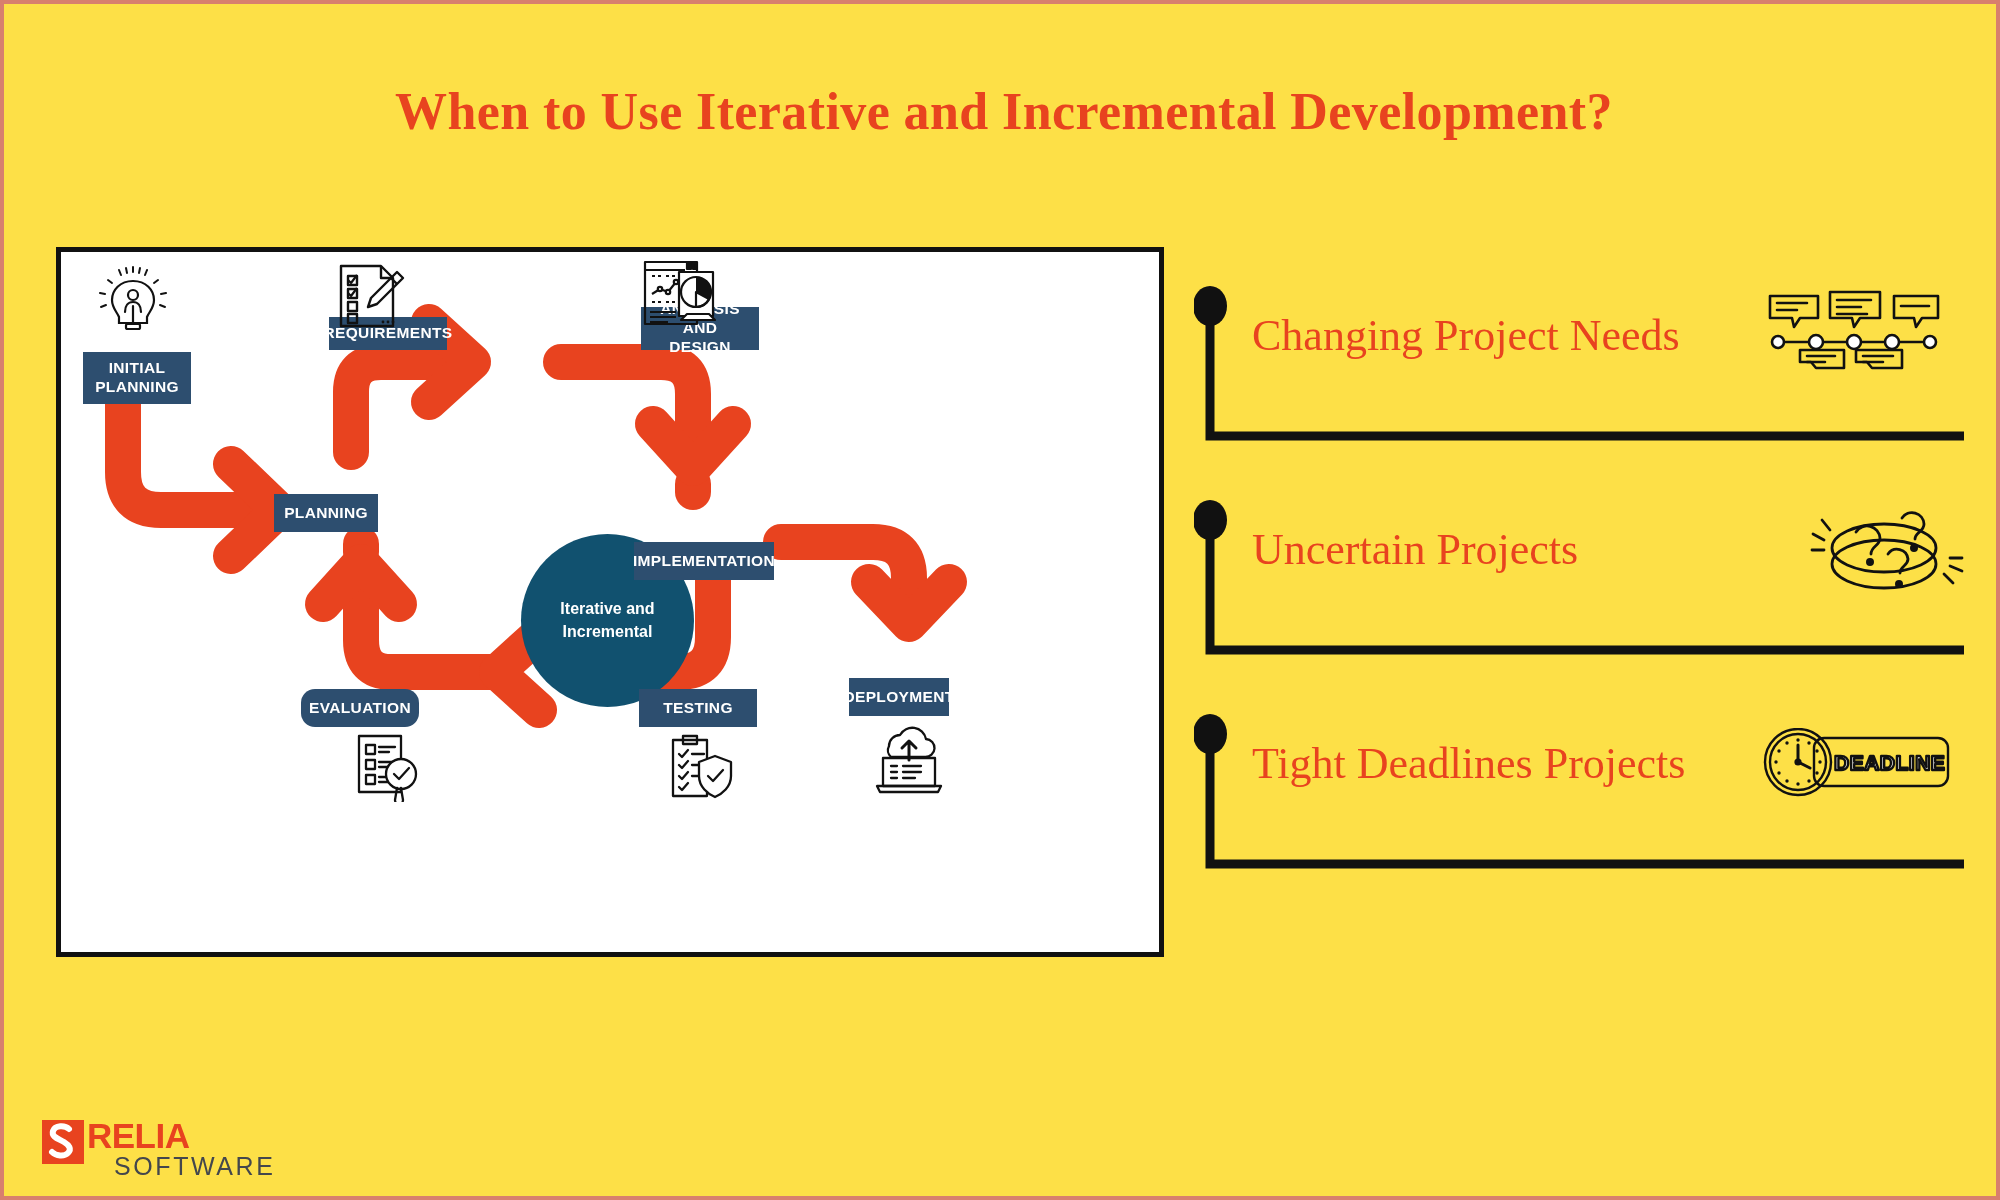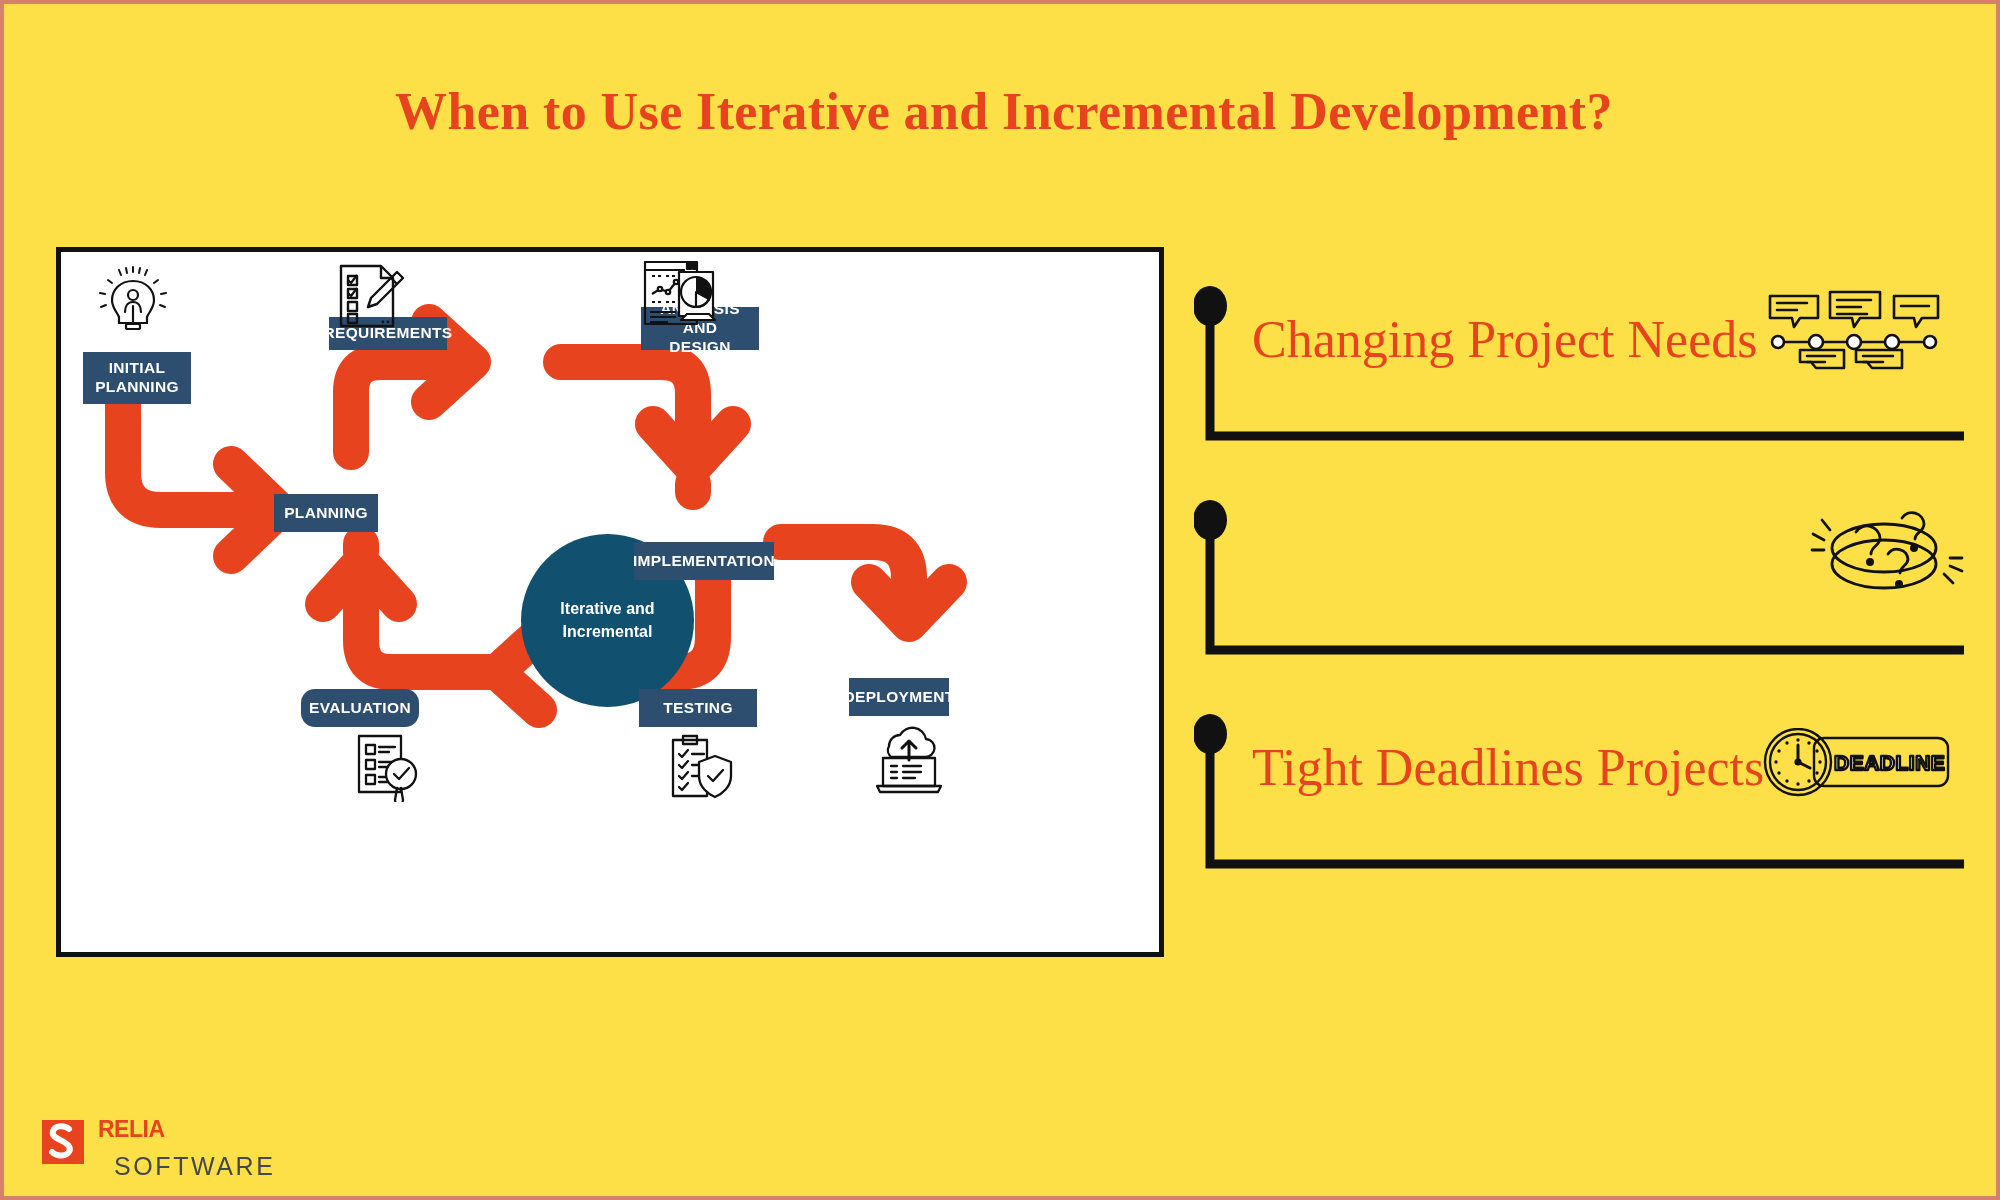--- a/index.html
+++ b/index.html
@@ -112,21 +112,21 @@
   .row-bracket {
     position: absolute;
     left: 0; top: 0;
     width: 770px; height: 160px;
   }
   .row-label {
     position: absolute;
     left: 58px;
     top: 26px;
     font-family: "Liberation Serif", serif;
-    font-size: 52px;
+    font-size: 44px;
     color: #e8431f;
     white-space: nowrap;
   }
   .row-icon {
     position: absolute;
     top: 6px;
   }
   .row-icon svg { display: block; }
 
   
@@ -136,24 +136,24 @@
     width: 270px; height: 62px;
   }
   #logo-mark {
     position: absolute;
     left: 0; top: 4px;
     width: 42px; height: 44px;
     background: #e8431f;
   }
   #logo-relia {
     position: absolute;
-    left: 56px; top: 0px;
+    left: 45px; top: 0px;
     font-family: "Liberation Sans", sans-serif;
     font-weight: bold;
-    font-size: 23px;
+    font-size: 35px;
     letter-spacing: -0.5px;
     color: #e8431f;
   }
   #logo-software {
     position: absolute;
     left: 72px; top: 36px;
     font-family: "Liberation Sans", sans-serif;
     font-weight: normal;
     font-size: 25px;
     letter-spacing: 2.6px;
@@ -391,20 +391,21 @@
           </g>
         </svg>
       </div>
     </div>
 
     <div class="list-row" style="top:214px;">
       <svg class="row-bracket" viewBox="0 0 770 160">
         <path d="M16 28 L16 152 L770 152" fill="none" stroke="#111111" stroke-width="9"></path>
         <ellipse cx="16" cy="22" rx="17" ry="20" fill="#111111"></ellipse>
       </svg>
+      <div class="row-label">Uncertain Projects</div>
       <div class="row-icon" style="left:610px; top:2px;">
         <svg width="160" height="96" viewBox="0 0 160 96">
           <g fill="none" stroke="#111" stroke-width="2.8" stroke-linecap="round" stroke-linejoin="round">
             <ellipse cx="80" cy="48" rx="52" ry="24"></ellipse>
             <ellipse cx="80" cy="64" rx="52" ry="24"></ellipse>
             <path d="M52 32 a13 13 0 0 1 24 6 c0 8 -9 8 -9 16"></path>
             <circle cx="66" cy="62" r="2.6" fill="#111"></circle>
             <path d="M98 18 a12 12 0 0 1 22 6 c0 8 -9 8 -9 15"></path>
             <circle cx="110" cy="48" r="2.6" fill="#111"></circle>
             <path d="M84 54 a11 11 0 0 1 20 5 c0 7 -8 7 -8 14"></path>

